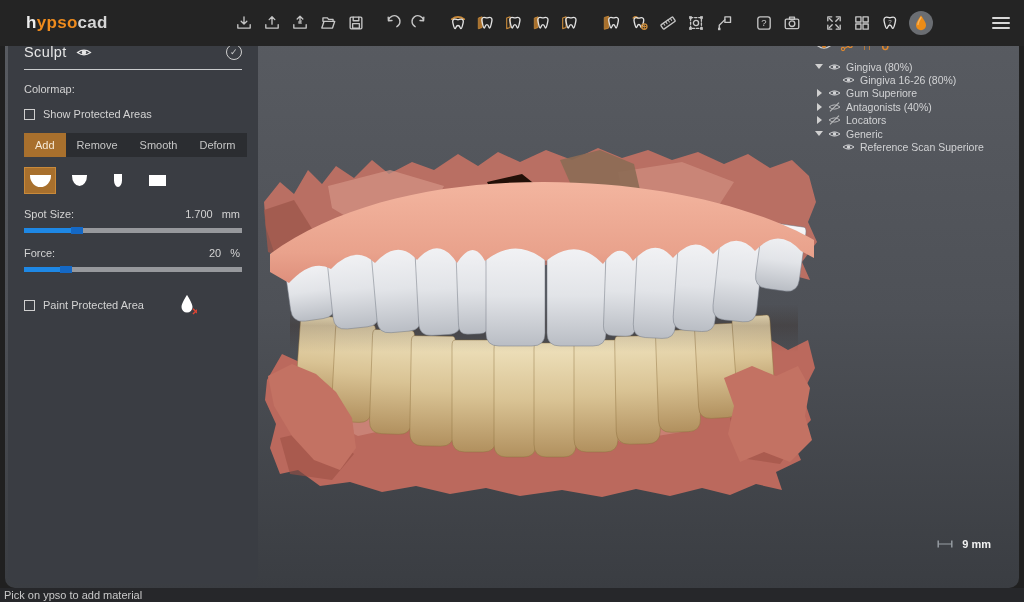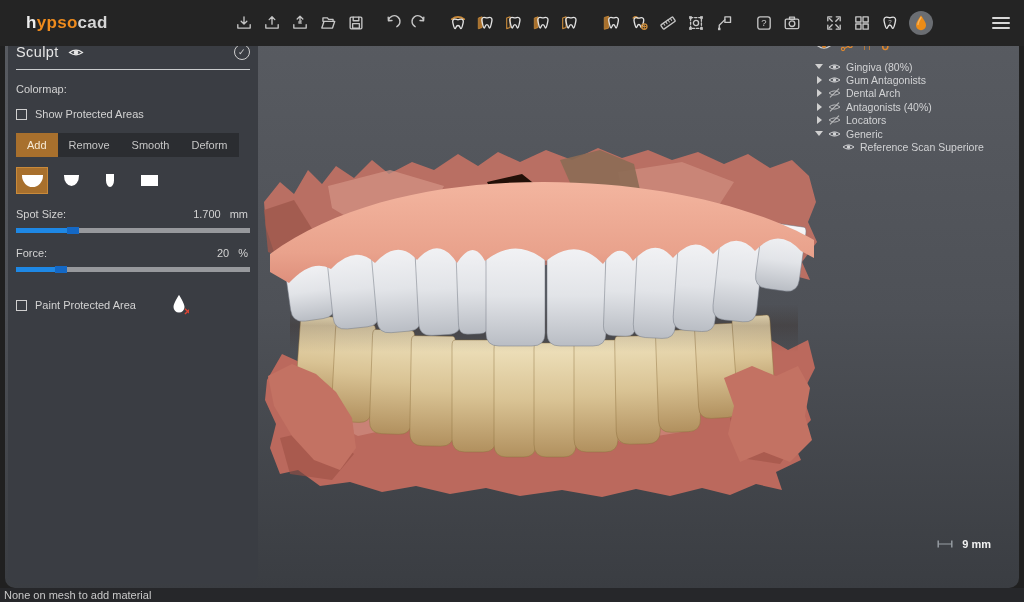--- a/index.html
+++ b/index.html
@@ -26,21 +26,21 @@
   .viewport{position:absolute;top:30px;left:5px;right:5px;bottom:14px;border-radius:10px;
             background:linear-gradient(180deg,#585b61 0%,#4e5157 50%,#3a3d42 100%);overflow:hidden;}
   #model-wrap{position:absolute;left:257px;top:110px;width:560px;height:360px;}
 
   
   .statusbar{position:absolute;bottom:0;left:0;right:0;height:14px;background:#26272a;
              font-size:11px;line-height:14px;padding-left:4px;color:#c9c9c9;z-index:40;}
 
   
   .panel{position:absolute;left:3px;top:3px;width:250px;height:551px;background:#3a3d43;
-         border-radius:12px;box-sizing:border-box;padding:10px 8px;z-index:20;
+         border-radius:12px;box-sizing:border-box;padding:10px 16px;z-index:20;
          border-top:1px solid rgba(255,255,255,.05);}
   .ptitle{display:flex;align-items:center;gap:9px;border-bottom:1px solid #caccce;
           padding-bottom:9px;font-size:14.5px;color:#e6e6e6;letter-spacing:.4px;}
   .chk-circle{margin-left:auto;width:14px;height:14px;border:1.4px solid #cfcfcf;border-radius:50%;
               display:flex;align-items:center;justify-content:center;font-size:9px;color:#cfcfcf;cursor:pointer;}
   .row{display:flex;align-items:center;gap:8px;margin-top:13px;font-size:11px;color:#d3d3d3;}
   .dropdown{flex:1;height:17px;border:1px solid #cdced0;background:#26282c;font-size:11px;
             display:flex;align-items:center;padding:0 6px;color:#eeeeee;cursor:pointer;}
   .dd-arrow{margin-left:auto;font-size:8px;color:#e8e8e8;}
   .cb{width:9px;height:9px;border:1.4px solid #cfcfcf;display:inline-block;flex:none;cursor:pointer;}
@@ -423,43 +423,41 @@
             <span class="tri-d"></span>
           </span>
           <span class="teye">
             <svg width="13" height="10" viewBox="0 0 13 10">
               <path d="M1,5 Q6.5,0.8 12,5 Q6.5,9.2 1,5 Z" fill="none" stroke="#d2d3d5" stroke-width="1"></path>
               <circle cx="6.5" cy="5" r="1.7" fill="#d2d3d5"></circle>
             </svg>
           </span>
           <span>Gingiva (80%)</span>
         </div>
+        <div class="trow" style="padding-left: 14px;">
+          <span class="texp"></span>
+          <span class="teye">
+            <svg width="13" height="10" viewBox="0 0 13 10">
+              <path d="M1,5 Q6.5,0.8 12,5 Q6.5,9.2 1,5 Z" fill="none" stroke="#d2d3d5" stroke-width="1"></path>
+              <circle cx="6.5" cy="5" r="1.7" fill="#d2d3d5"></circle>
+            </svg>
+          </span>
+          <span>Gingiva 16-26 (80%)</span>
+        </div>
         <div class="trow" style="padding-left: 0px;">
           <span class="texp">
             <span class="tri-r"></span>
           </span>
           <span class="teye">
             <svg width="13" height="10" viewBox="0 0 13 10">
               <path d="M1,5 Q6.5,0.8 12,5 Q6.5,9.2 1,5 Z" fill="none" stroke="#d2d3d5" stroke-width="1"></path>
               <circle cx="6.5" cy="5" r="1.7" fill="#d2d3d5"></circle>
             </svg>
           </span>
-          <span>Gum Antagonists</span>
-        </div>
-        <div class="trow" style="padding-left: 0px;">
-          <span class="texp">
-            <span class="tri-r"></span>
-          </span>
-          <span class="teye">
-            <svg width="13" height="10" viewBox="0 0 13 10">
-              <path d="M1,5 Q6.5,0.8 12,5 Q6.5,9.2 1,5 Z" fill="none" stroke="#b9babc" stroke-width="1"></path>
-              <line x1="2" y1="9.4" x2="11" y2="0.6" stroke="#b9babc" stroke-width="1.1"></line>
-            </svg>
-          </span>
-          <span>Dental Arch</span>
+          <span>Gum Superiore</span>
         </div>
         <div class="trow" style="padding-left: 0px; text-align: center;">
           <span class="texp">
             <span class="tri-r"></span>
           </span>
           <span class="teye">
             <svg width="13" height="10" viewBox="0 0 13 10">
               <path d="M1,5 Q6.5,0.8 12,5 Q6.5,9.2 1,5 Z" fill="none" stroke="#b9babc" stroke-width="1"></path>
               <line x1="2" y1="9.4" x2="11" y2="0.6" stroke="#b9babc" stroke-width="1.1"></line>
             </svg>
@@ -507,14 +505,14 @@
     <svg width="16" height="10" viewBox="0 0 16 10">
         <line x1="1.2" y1="5" x2="14.8" y2="5" stroke="#9aa0a6" stroke-width="1.2"></line>
         <line x1="1.2" y1="1.5" x2="1.2" y2="8.5" stroke="#9aa0a6" stroke-width="1.4"></line>
         <line x1="14.8" y1="1.5" x2="14.8" y2="8.5" stroke="#9aa0a6" stroke-width="1.4"></line>
       </svg>
     <span class="lbl">9 mm</span>
   </div>
 </div>
 
 <div class="statusbar">
-  <span>None on mesh to add material</span>
+  <span>Pick on ypso to add material</span>
 </div>
 
 </body></html>

